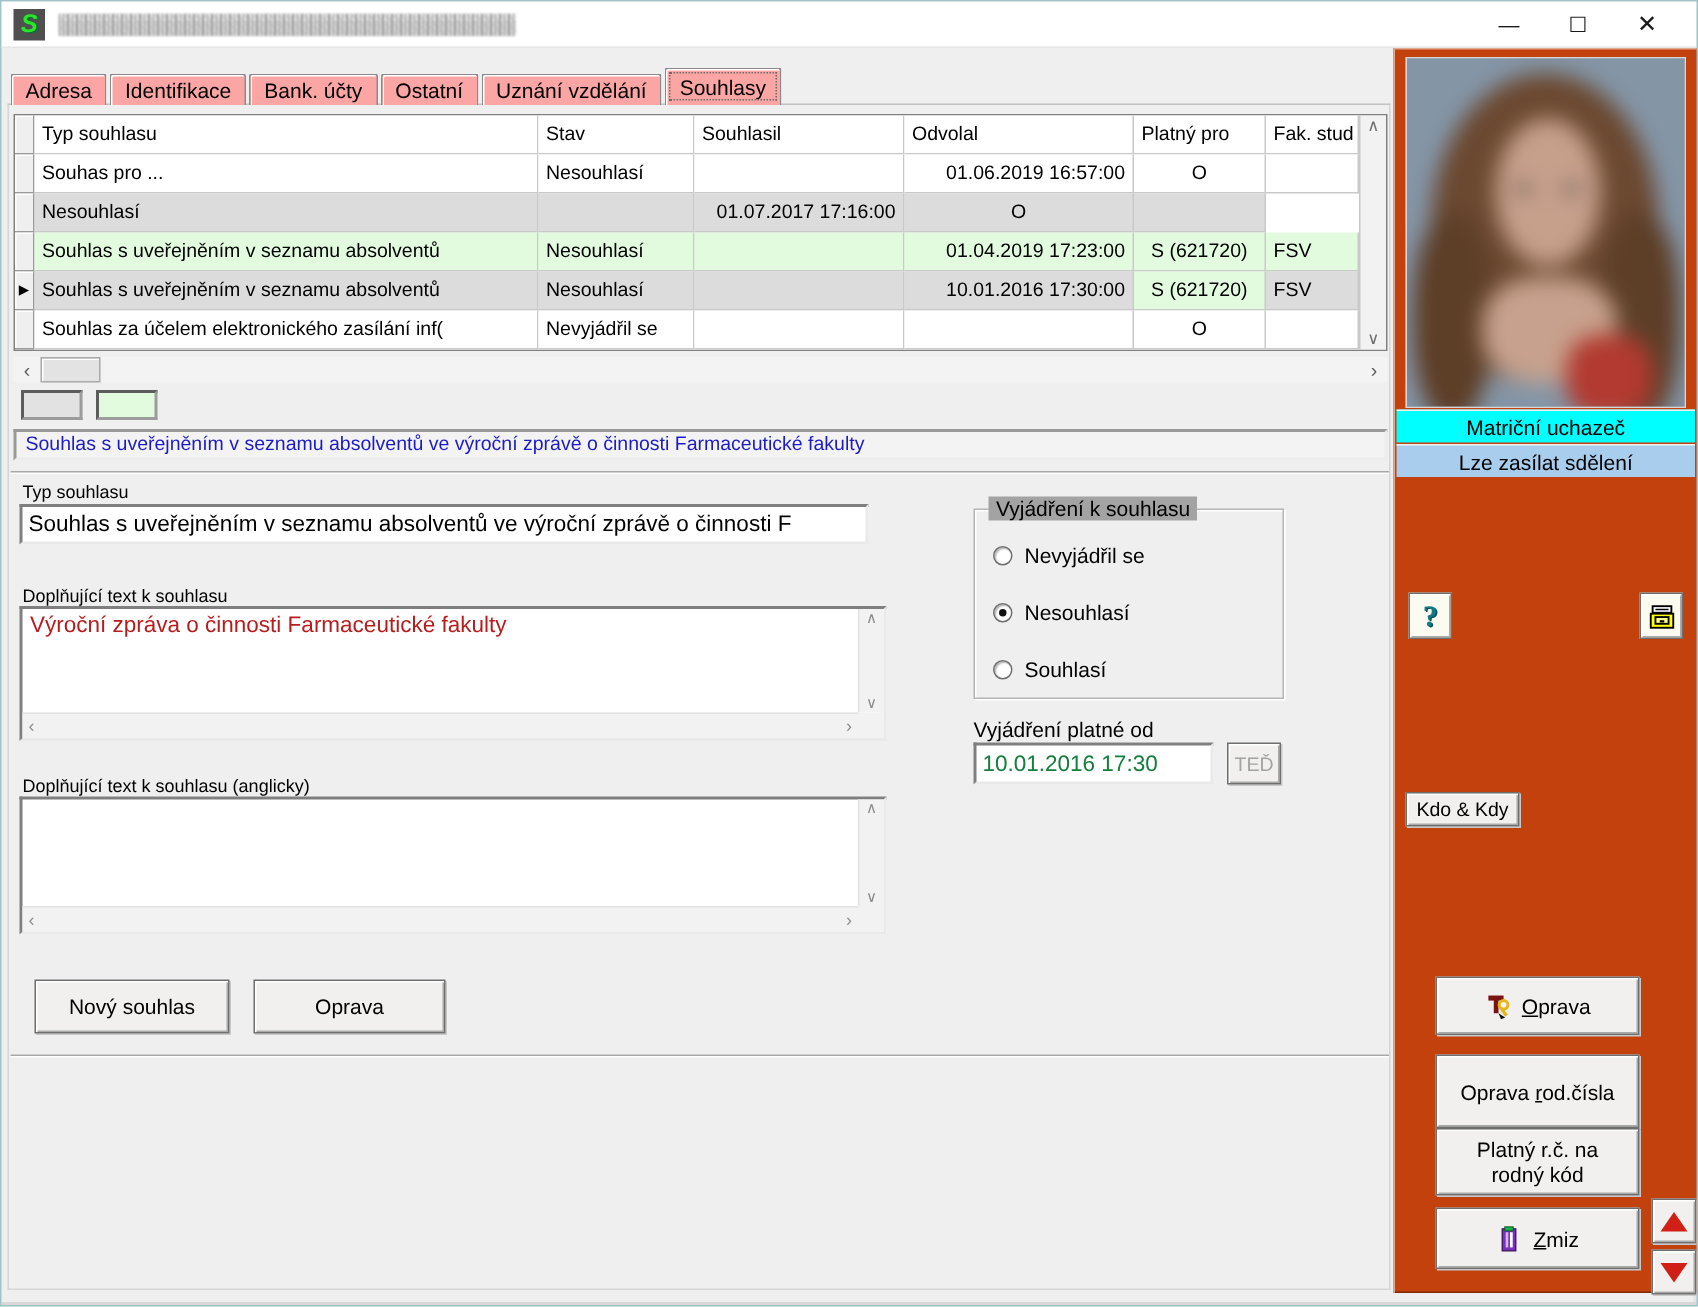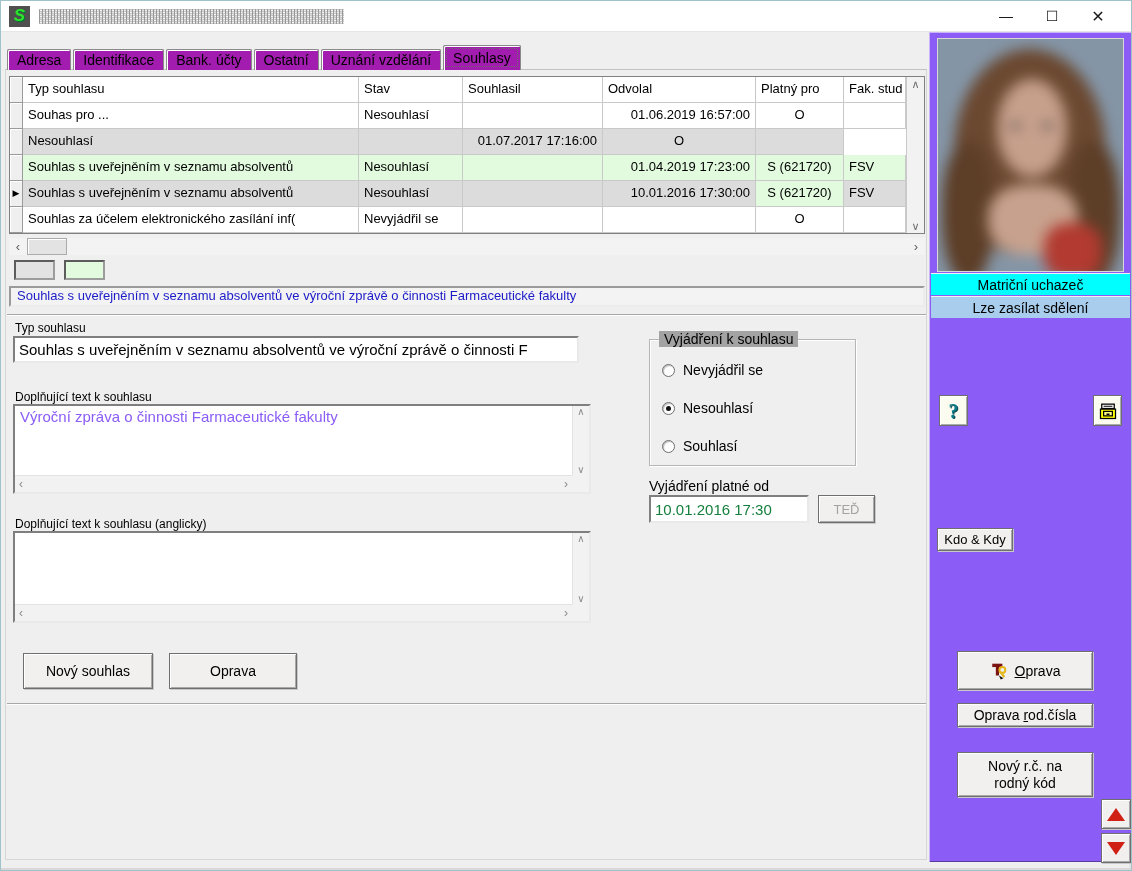--- a/index.html
+++ b/index.html
@@ -29,21 +29,21 @@
   .win-btn { width:46px; height:30px; display:flex; align-items:center; justify-content:center;
     font-size:14px; color:#1a1a1a; font-weight:400; }
 
   
   .page { position:absolute; left:4px; top:68px; width:922px; height:791px;
     border:1px solid #D6D6D6; border-top-color:#C2C2C2; background:#F0EFEF; }
 
   
   .tabs { position:absolute; left:6px; top:44px; display:flex; align-items:flex-end; height:25px; z-index:3; }
   .tab { border:1px solid #8a8a8a; border-bottom:none; border-radius:2px 2px 0 0;
-    background:#a21caf; font-size:14px; padding:2px 9px 3px 9px; height:21px; margin-right:2px;
+    background:#fca5a5; font-size:14px; padding:2px 9px 3px 9px; height:21px; margin-right:2px;
     box-shadow: inset 1px 1px 0 #fff; white-space:nowrap; }
   .tab.active { height:25px; padding-top:4px; position:relative; z-index:4;
     outline:1px dotted #6b6b6b; outline-offset:-4px; }
 
   
   .tbl { position:absolute; left:8px; top:75px; width:916px; height:158px;
     border:1px solid #808080; background:#fff; }
   .trow { display:grid; grid-template-columns:13px 336px 104px 140px 153px 88px 62px; height:26px; }
   .trow.hdr { height:26px; }
   .c { border-right:1px solid #C9C9C9; border-bottom:1px solid #C9C9C9; font-size:13px;
@@ -82,21 +82,21 @@
   .groove { position:absolute; height:2px; border-top:1px solid #A8A8A8; background:#FDFDFD; }
 
   
   .flabel { position:absolute; font-size:12px; color:#000; white-space:nowrap; }
   .tinput { position:absolute; border:2px solid; border-color:#7f7f7f #E9E9E9 #E9E9E9 #7f7f7f;
     background:#fff; font-family:"Liberation Sans",sans-serif; font-size:15px; padding:0 4px; color:#000; }
   .tinput.disabled { color:#15803d; }
 
   .tawrap { position:absolute; border:2px solid; border-color:#7f7f7f #E9E9E9 #E9E9E9 #7f7f7f;
     background:#fff; display:grid; grid-template-columns:1fr 17px; grid-template-rows:1fr 17px; }
-  .ta { grid-column:1; grid-row:1; font-size:15px; padding:2px 5px; color:#8b5cf6; white-space:pre-wrap; overflow:hidden; }
+  .ta { grid-column:1; grid-row:1; font-size:15px; padding:2px 5px; color:#b91c1c; white-space:pre-wrap; overflow:hidden; }
   .ta-vs { grid-column:2; grid-row:1; background:#F2F2F2; border-left:1px solid #E2E2E2;
     display:flex; flex-direction:column; justify-content:space-between; align-items:center; color:#8a8a8a; font-size:10px; }
   .ta-hs { grid-column:1; grid-row:2; background:#F2F2F2; border-top:1px solid #E2E2E2;
     display:flex; justify-content:space-between; align-items:center; color:#8a8a8a; font-size:12px; padding:0 4px; }
   .ta-corner { grid-column:2; grid-row:2; background:#F2F2F2; }
 
   .b3 { background:#F1F0EF; border:1px solid #6f6f6f;
     box-shadow: inset 1px 1px 0 #FFFFFF, inset -1px -1px 0 #A9A9A9, 1px 1px 0 #c9c9c9;
     display:flex; align-items:center; justify-content:center; font-size:14px; color:#000;
     font-family:"Liberation Sans",sans-serif; }
@@ -104,21 +104,21 @@
 
   .gbox { position:absolute; border:1px solid #B5B5B5; box-shadow: inset 1px 1px 0 #FFFFFF, 1px 1px 0 #FFFFFF; }
   .gbox-legend { position:absolute; top:-9px; left:9px; background:#a3a3a3; padding:0 5px; font-size:14px; }
   .radio { position:absolute; display:flex; align-items:center; gap:8px; font-size:14px; }
   .rdot { width:13px; height:13px; border-radius:50%; background:#fff; border:1px solid #6e6e6e;
     box-shadow: inset 1px 1px 1px #b9b9b9; position:relative; }
   .radio.checked .rdot::after { content:""; position:absolute; left:3px; top:3px; width:5px; height:5px;
     border-radius:50%; background:#111; }
 
   
-  .sidebar { position:absolute; left:928px; top:31px; width:203px; height:830px; background:#8b5cf6;
+  .sidebar { position:absolute; left:928px; top:31px; width:203px; height:830px; background:#c2410c;
     box-shadow: inset 1px 1px 0 rgba(255,255,255,.55), inset -1px -1px 0 rgba(0,0,0,.35); }
   .photo { position:absolute; left:8px; top:6px; width:187px; height:234px; border:1px solid #D8D8D8;
     overflow:hidden; background:#8195A6; }
   .photo-art { position:absolute; inset:-12px; filter:blur(7px); }
   .p { position:absolute; }
   .p-bg   { inset:0; background:#8495A6; }
   .p-hair { left:28px; top:22px; width:152px; height:205px; background:#6B4830; border-radius:50% 50% 42% 42%; }
   .p-hairL{ left:16px; top:115px; width:52px; height:140px; background:#5D3E27; border-radius:45%; }
   .p-hairR{ left:142px; top:115px; width:52px; height:140px; background:#5D3E27; border-radius:45%; }
   .p-face { left:71px; top:52px; width:70px; height:98px; background:#C7A08C; border-radius:50%; }
@@ -297,21 +297,21 @@
       <span>Nesouhlasí</span>
     </div>
     <div class="radio" style="left:12px; top:98px;">
       <span class="rdot"></span>
       <span>Souhlasí</span>
     </div>
   </div>
 
   <div class="flabel" style="left:648px; top:477px; font-size:14px;">Vyjádření platné od</div>
   <input class="tinput disabled" style="left: 648px; top: 494px; width: 160px; height: 28px;" disabled="" value="10.01.2016 17:30">
-  <div class="b3 disabled" style="position:absolute; left:817px; top:494px; width:57px; height:28px; font-size:13px;">TEĎ</div>
+  <div class="b3 disabled" style="position:absolute; left:817px; top:494px; width:36px; height:28px; font-size:13px;">TEĎ</div>
 
   <div class="b3" style="position:absolute; left:22px; top:652px; width:130px; height:36px;">Nový souhlas</div>
   <div class="b3" style="position:absolute; left:168px; top:652px; width:128px; height:36px;">Oprava</div>
 
   <div class="groove" style="left:6px; top:702px; width:919px;"></div>
 
   <div class="sidebar">
 
     <div class="photo">
       <div class="photo-art">
@@ -349,29 +349,38 @@
       <svg class="icon16" viewBox="0 0 16 16">
         <rect x="2" y="1.5" width="9" height="3" fill="#7B1313"></rect>
         <rect x="5.2" y="3" width="2.8" height="9" fill="#7B1313"></rect>
         <circle cx="11" cy="7" r="2.6" fill="none" stroke="#E3B71A" stroke-width="1.8"></circle>
         <rect x="10" y="8.5" width="2" height="5.5" fill="#E3B71A" transform="rotate(-35 11 11)"></rect>
         <path d="M8 12 L12 14.5 L9.5 15.5 Z" fill="#111"></path>
       </svg>
       <span><span class="u">O</span><span>prava</span></span>
     </div>
 
-    <div class="b3 side-btn" style="top:671px; height:24px;">
+    <div class="b3 side-btn" style="top:671px; height:49px;">
       <span><span>Oprava </span><span class="u">r</span><span>od.čísla</span></span>
     </div>
 
     <div class="b3 side-btn two-line" style="top:720px; height:45px;">
-      <span>Nový r.č. na</span>
+      <span>Platný r.č. na</span>
       <span>rodný kód</span>
     </div>
 
+    <div class="b3 side-btn" style="top:773px; height:41px;">
+      <svg class="icon16" viewBox="0 0 16 16">
+        <rect x="4" y="2" width="8" height="13" fill="#7B2FBE" stroke="#3E1563" stroke-width="0.8"></rect>
+        <rect x="6" y="4" width="1.6" height="9" fill="#CDB6E8"></rect>
+        <rect x="8.6" y="4" width="1.6" height="9" fill="#FFFFFF"></rect>
+        <rect x="5.5" y="0.8" width="5" height="2.4" fill="#18B24B" stroke="#0A5A26" stroke-width="0.6"></rect>
+      </svg>
+      <span><span class="u">Z</span><span>miz</span></span>
+    </div>
 
     <div class="b3 arrow-btn" style="top:767px;">
       <div class="tri-up"></div>
     </div>
     <div class="b3 arrow-btn" style="top:801px;">
       <div class="tri-down"></div>
     </div>
   </div>
 
 </div>

